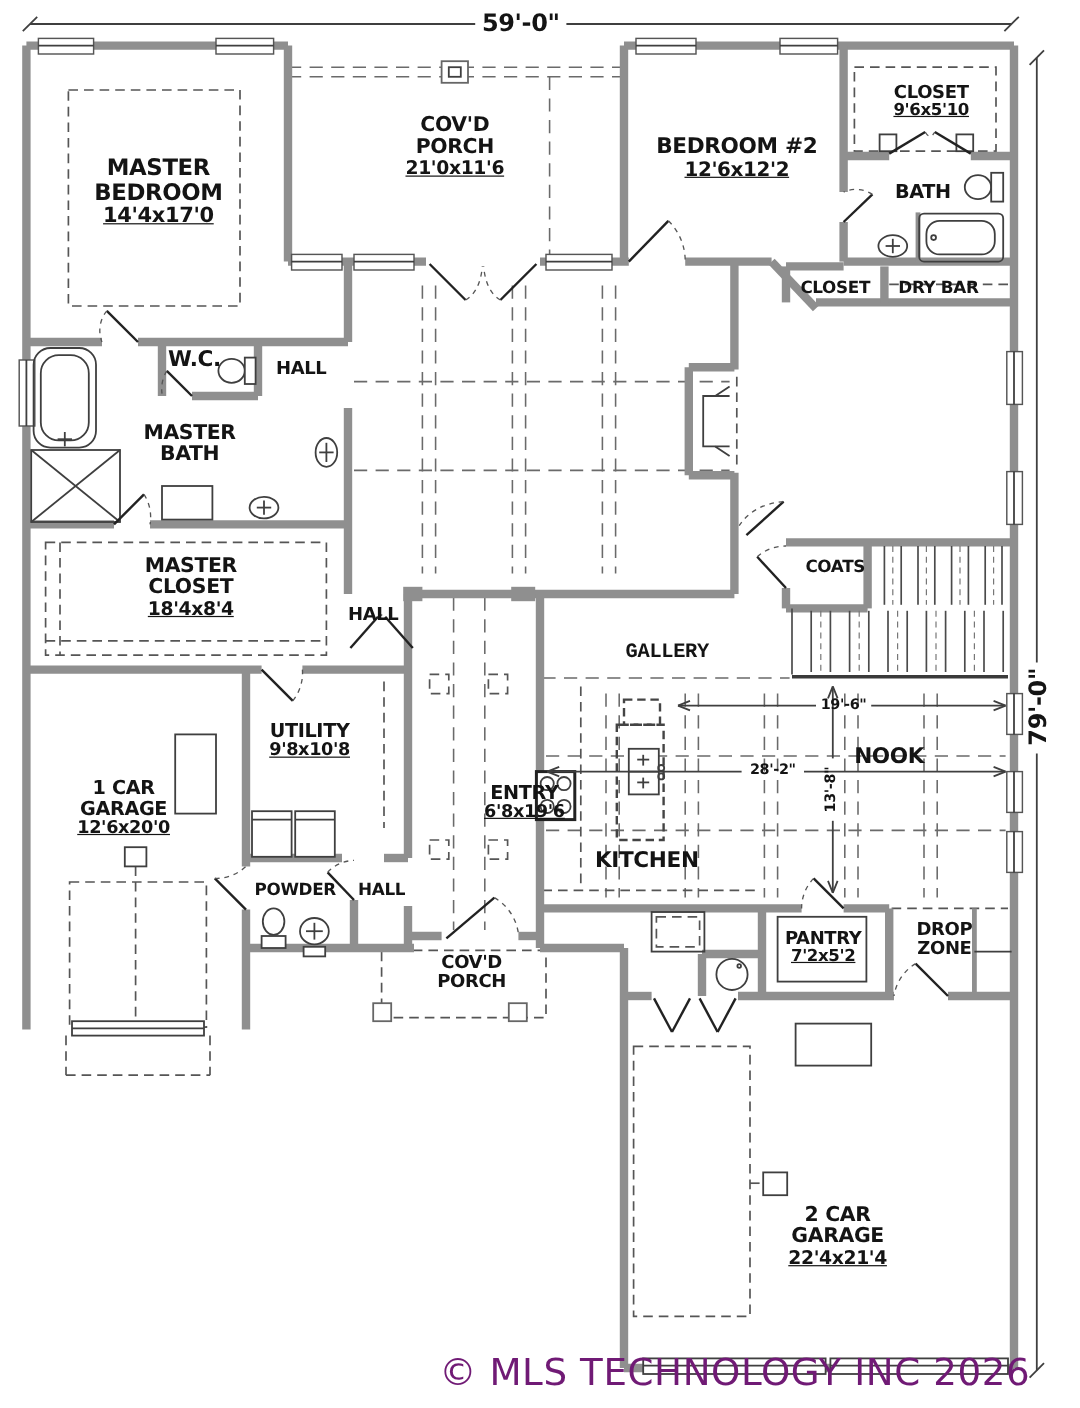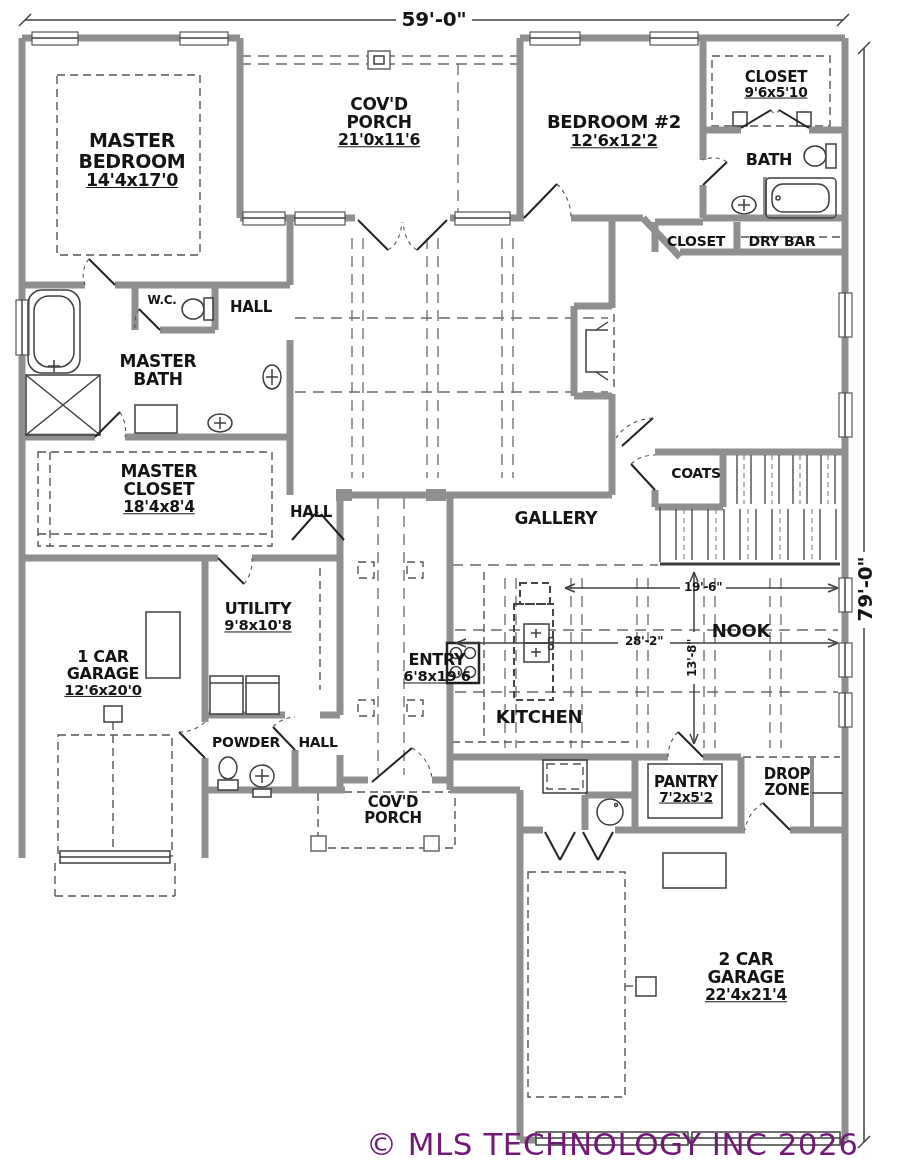--- a/index.html
+++ b/index.html
@@ -20,21 +20,21 @@
   .win{fill:#fff;stroke:#555;stroke-width:1.2;}
   .post{fill:#fff;stroke:#666;stroke-width:1.5;}
   .gp{fill:#8f8f8f;stroke:none;}
   .s{stroke:#4a4a4a;stroke-width:1.4;fill:none;}
   .sd{stroke:#777;stroke-width:1;fill:none;stroke-dasharray:5 4;}
   
   .lbl{position:absolute;transform:translate(-50%,-50%);text-align:center;color:#141414;
        font-weight:bold;line-height:1.07;letter-spacing:-0.3px;white-space:pre-line;}
   .vert{transform:translate(-50%,-50%) rotate(-90deg);}
   .fs20{font-size:20px;} .fs19{font-size:19px;} .fs18{font-size:18px;} .fs17{font-size:17px;}
-  .fs16{font-size:16px;} .fs15{font-size:15px;} .fs14{font-size:14px;} .fs13{font-size:12px;}
+  .fs16{font-size:16px;} .fs15{font-size:15px;} .fs14{font-size:14px;} .fs13{font-size:18px;}
   .fs12{font-size:12px;}
   .sz{font-size:0.92em;text-decoration:underline;}
   .wm{position:absolute;left:366px;top:1126px;font-size:31px;color:#701a75;
       letter-spacing:0.5px;white-space:nowrap;}
 </style>
 </head>
 <body>
 
 <div id="stage">
 
@@ -448,21 +448,21 @@
 <div class="lbl fs17" style="left:159px;top:489px;">
   <div>MASTER
 CLOSET</div><div class="sz">18'4x8'4</div>
 </div>
 <div class="lbl fs15" style="left:311px;top:512px;">
   <div>HALL</div>
 </div>
 <div class="lbl fs14" style="left:696px;top:473px;">
   <div>COATS</div>
 </div>
-<div class="lbl fs17" style="left:556px;top:518px;">
+<div class="lbl fs17" style="left:556px;top:545px;font-family:Liberation Mono, monospace;">
   <div>GALLERY</div>
 </div>
 <div class="lbl fs16" style="left:258px;top:617px;">
   <div>UTILITY</div><div class="sz">9'8x10'8</div>
 </div>
 <div class="lbl fs16" style="left:103px;top:673px;">
   <div>1 CAR
 GARAGE</div><div class="sz">12'6x20'0</div>
 </div>
 <div class="lbl fs16" style="left:391px;top:668px;margin-left:46px;">
@@ -484,21 +484,21 @@
   <div>COV'D
 PORCH</div>
 </div>
 <div class="lbl fs15" style="left:686px;top:789px;">
   <div>PANTRY</div><div class="sz">7'2x5'2</div>
 </div>
 <div class="lbl fs15" style="left:787px;top:782px;">
   <div>DROP
 ZONE</div>
 </div>
-<div class="lbl fs17" style="left:698px;top:977px;margin-left:48px;">
+<div class="lbl fs17" style="left:698px;top:1030px;">
   <div>2 CAR
 GARAGE</div><div class="sz">22'4x21'4</div>
 </div>
 
 <div class="lbl fs20" style="left:434px;top:20px;">
   <div>59'-0"</div>
 </div>
 <div class="lbl vert fs20" style="left:866px;top:589px;">
   <div>79'-0"</div>
 </div>

